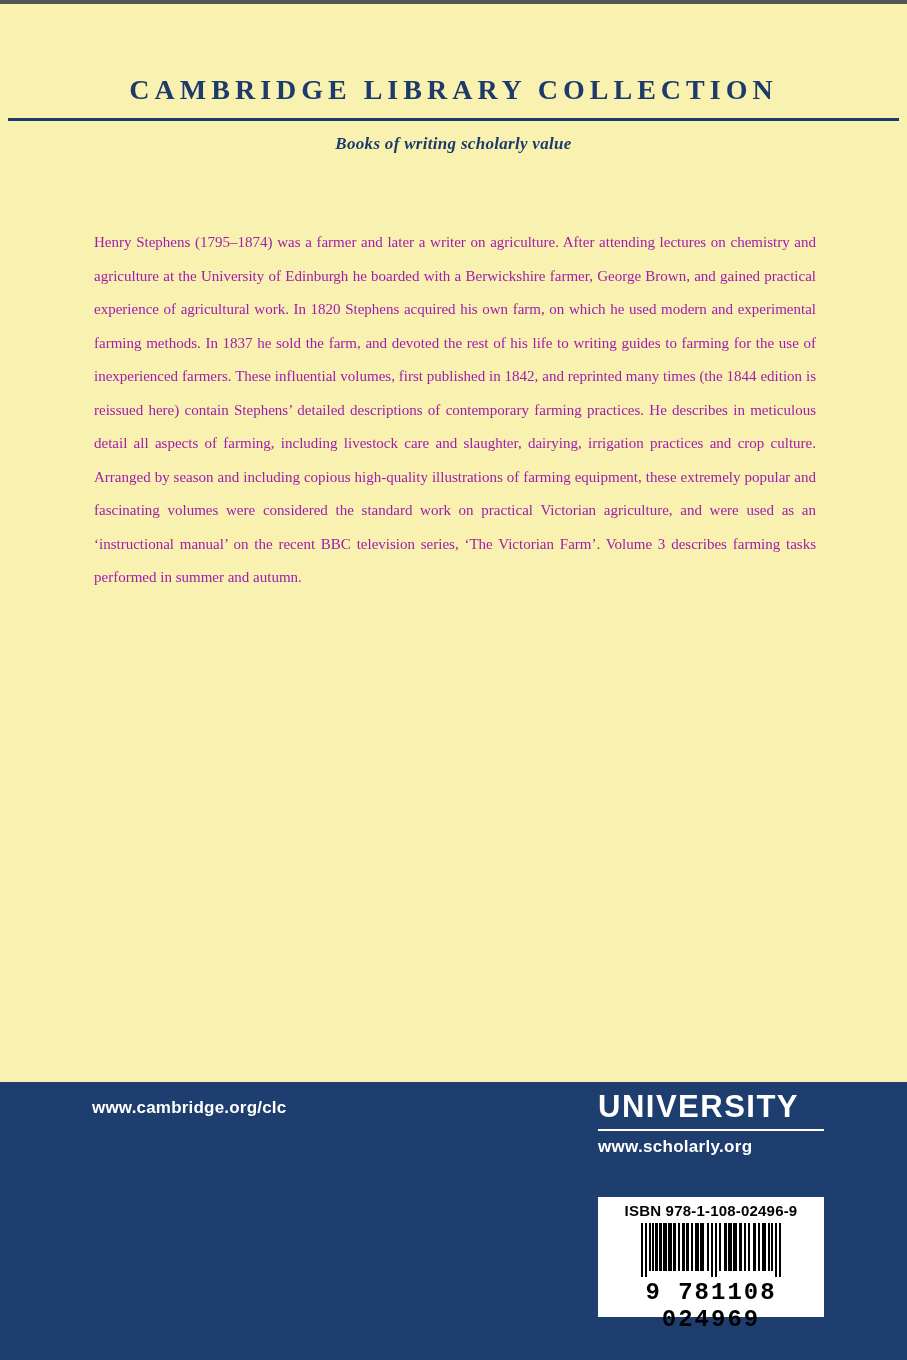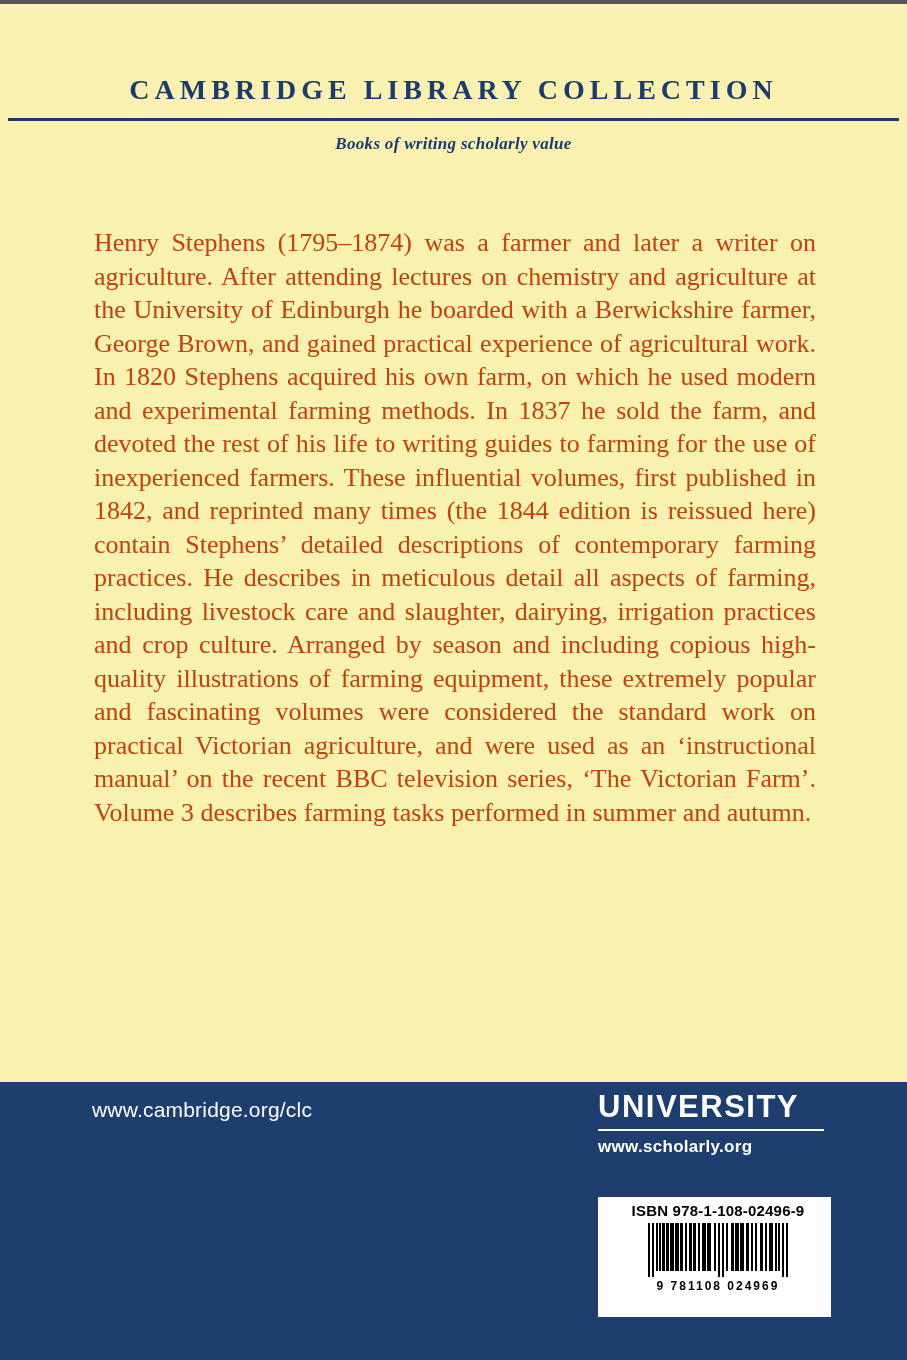--- a/index.html
+++ b/index.html
@@ -50,44 +50,44 @@
     color: #1c3a6b;
   }
 
   
   .blurb {
     position: absolute;
     top: 222px;
     left: 94px;
     width: 722px;
     margin: 0;
-    font-size: 26px;
+    font-size: 15px;
     line-height: 33.5px;
     text-align: justify;
-    color: #c2410c;
+    color: #a21caf;
     font-family: Liberation Serif, serif;
   }
 
   
   .footer-bar {
     position: absolute;
     left: 0;
     bottom: 0;
     width: 100%;
     height: 282px;
     background: #1e3e70;
     font-family: "Liberation Sans", sans-serif;
   }
   .clc-url {
     position: absolute;
     left: 92px;
     top: 16px;
     color: #ffffff;
-    font-size: 21px;
-    font-weight: 400;
+    font-size: 17px;
+    font-weight: 700;
     letter-spacing: 0.2px;
   }
   .press-block {
     position: absolute;
     left: 598px;
     top: 8px;
     width: 226px;
     color: #ffffff;
   }
   .press-name1 {
@@ -117,21 +117,20 @@
   
   .barcode-box {
     position: absolute;
     left: 0;
     top: 107px;
     width: 226px;
     height: 120px;
     background: #ffffff;
     color: #000000;
     text-align: center;
-    padding-left: 7px;
   }
   .isbn-label {
     padding-top: 5px;
     font-size: 15px;
     font-weight: 700;
     letter-spacing: 0.2px;
     color: #000000;
   }
   .barcode-bars {
     margin-top: 4px;
@@ -142,22 +141,22 @@
   }
   .barcode-bars i {
     display: block;
     height: 48px;
     background: #000;
   }
   .barcode-bars i.guard { height: 54px; }
   .barcode-bars i.sp { background: transparent; }
   .barcode-number {
     margin-top: 2px;
-    font-family: Liberation Sans, sans-serif;
-    font-size: 12px;
+    font-family: Liberation Mono, monospace;
+    font-size: 24px;
     font-weight: 700;
     letter-spacing: 2px;
     color: #000000;
   }
 </style>
 </head>
 <body>
 
 <div class="page">
 

